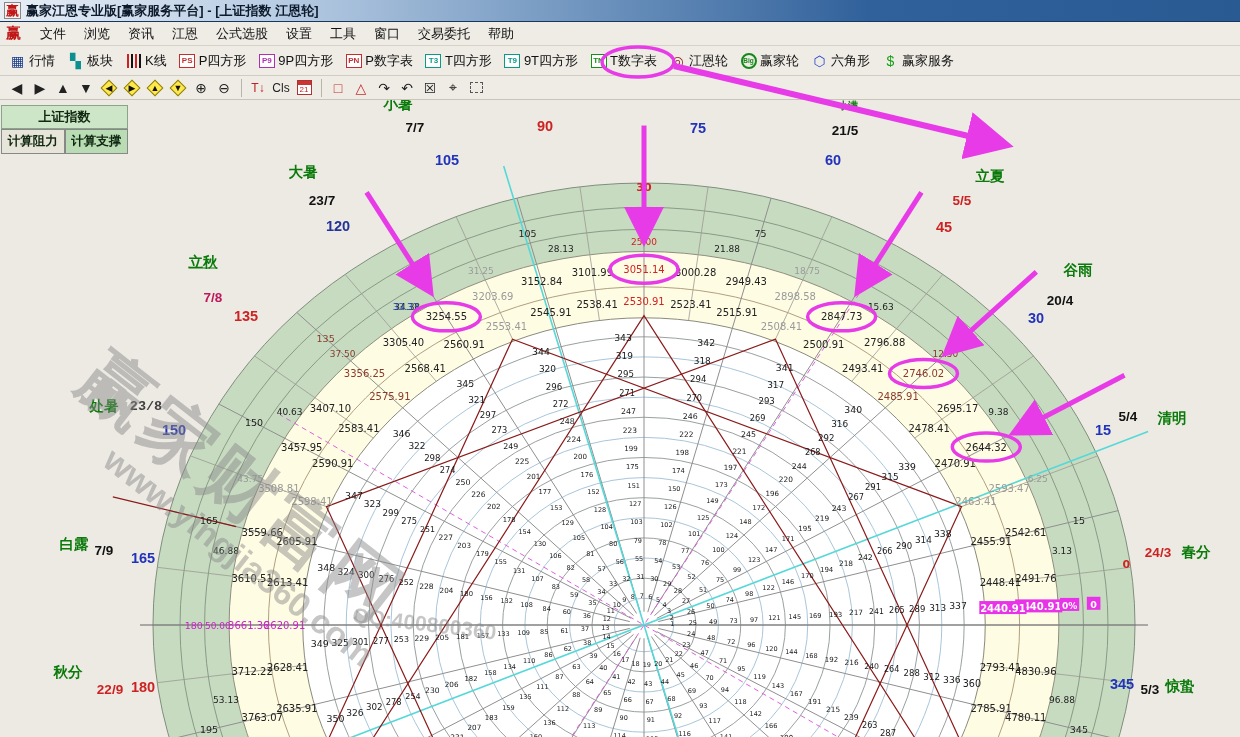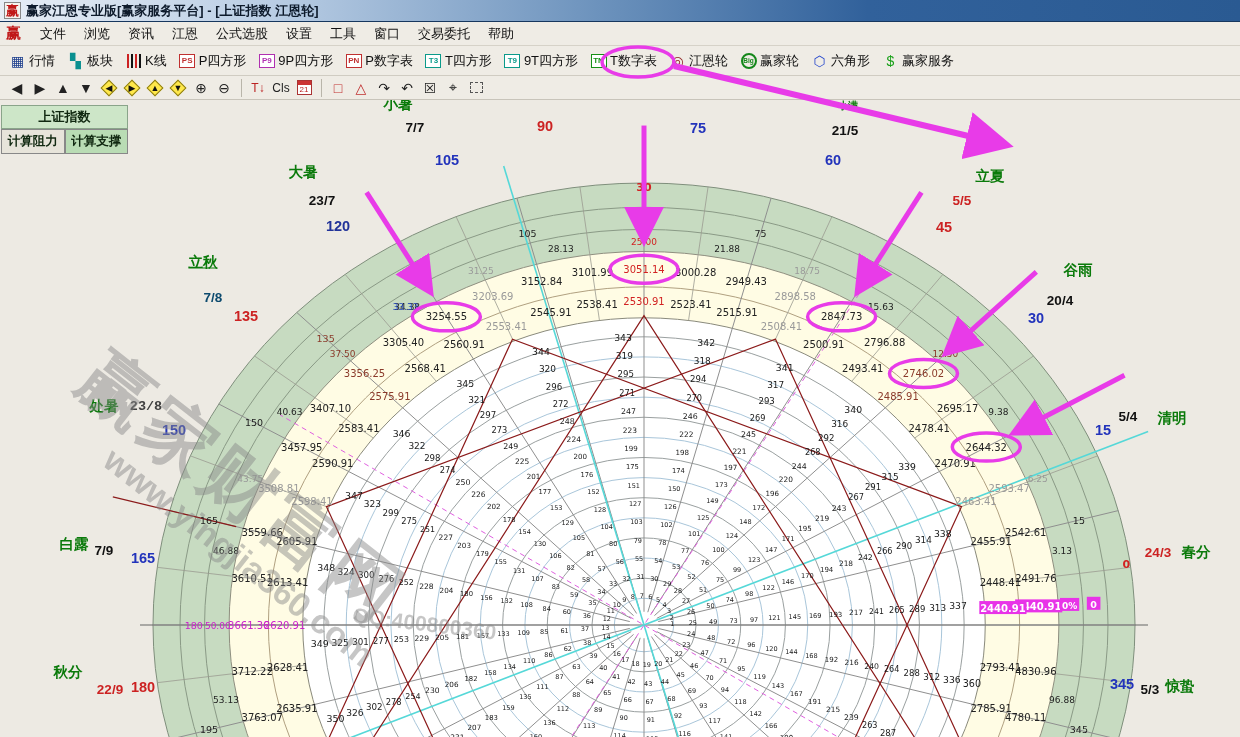--- a/index.html
+++ b/index.html
@@ -787,21 +787,21 @@
       <div class="outer-label" style="left: 74px; top: 444px; color: rgb(10, 122, 10); font-size: 14.5px;">白露</div>
       <div class="outer-label" style="left: 68px; top: 572px; color: rgb(10, 122, 10); font-size: 14.5px;">秋分</div>
       <div class="outer-label" style="left: 848px; top: 6px; color: rgb(10, 122, 10); font-size: 10px;">小满</div>
       <div class="outer-label" style="left: 990px; top: 76px; color: rgb(10, 122, 10); font-size: 14.5px;">立夏</div>
       <div class="outer-label" style="left: 1078px; top: 170px; color: rgb(10, 122, 10); font-size: 14.5px;">谷雨</div>
       <div class="outer-label" style="left: 1172px; top: 318px; color: rgb(10, 122, 10); font-size: 14.5px;">清明</div>
       <div class="outer-label" style="left: 1196px; top: 452px; color: rgb(10, 122, 10); font-size: 14.5px;">春分</div>
       <div class="outer-label" style="left: 1180px; top: 586px; color: rgb(10, 122, 10); font-size: 14.5px;">惊蛰</div>
       <div class="outer-label" style="left: 415px; top: 27px; color: rgb(17, 17, 17); font-size: 13.5px;">7/7</div>
       <div class="outer-label" style="left: 322px; top: 100px; color: rgb(17, 17, 17); font-size: 13.5px;">23/7</div>
-      <div class="outer-label" style="left: 213px; top: 197px; color: #0c4a6e; font-size: 13.5px;">7/8</div>
+      <div class="outer-label" style="left: 213px; top: 197px; color: #be185d; font-size: 13.5px;">7/8</div>
       <div class="outer-label" style="left: 146px; top: 306px; color: #404040; font-size: 13.5px; font-family: Liberation Mono, monospace;">23/8</div>
       <div class="outer-label" style="left: 104px; top: 450px; color: rgb(17, 17, 17); font-size: 13.5px;">7/9</div>
       <div class="outer-label" style="left: 110px; top: 589px; color: rgb(204, 34, 34); font-size: 13.5px;">22/9</div>
       <div class="outer-label" style="left: 845px; top: 30px; color: rgb(17, 17, 17); font-size: 13.5px;">21/5</div>
       <div class="outer-label" style="left: 962px; top: 100px; color: rgb(204, 34, 34); font-size: 13.5px;">5/5</div>
       <div class="outer-label" style="left: 1060px; top: 200px; color: rgb(17, 17, 17); font-size: 13.5px;">20/4</div>
       <div class="outer-label" style="left: 1128px; top: 316px; color: rgb(17, 17, 17); font-size: 13.5px;">5/4</div>
       <div class="outer-label" style="left: 1158px; top: 452px; color: rgb(204, 34, 34); font-size: 13.5px;">24/3</div>
       <div class="outer-label" style="left: 1150px; top: 589px; color: rgb(17, 17, 17); font-size: 13.5px;">5/3</div>
       <div class="outer-label" style="left: 545px; top: 26px; color: rgb(204, 34, 34); font-size: 14.5px;">90</div>

